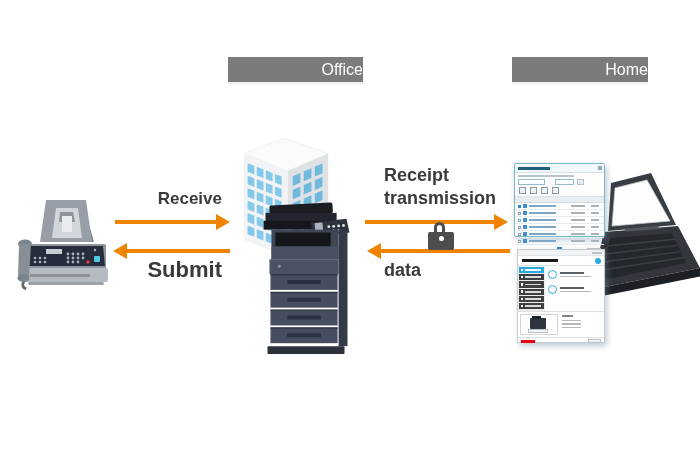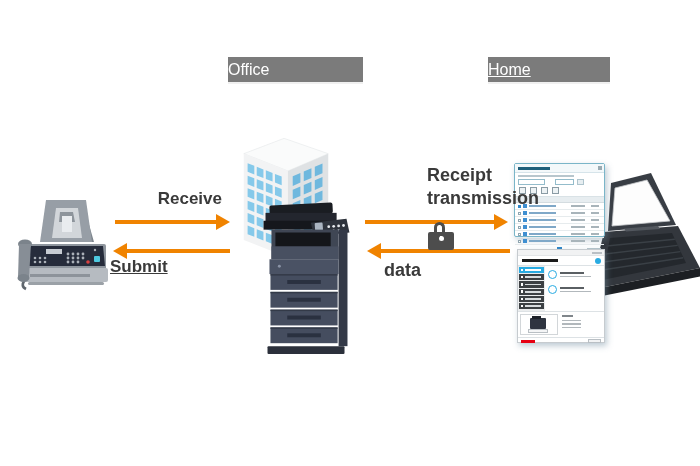--- a/index.html
+++ b/index.html
@@ -1,35 +1,35 @@
 <!DOCTYPE html>
 <html style="--arrow: #F08300; --labeltx: #3A3A3A; --locbg: #7B7B7B; --loctx: #FFFFFF; --lock: #4D4D4D; --accent: #29ABE2; --brand: #E60012;"><head>
 <meta charset="utf-8">
 <style>
   html,body{margin:0;padding:0;background:#fff;}
   .stage{position:relative;width:700px;height:466px;background:#ffffff;overflow:hidden;
          font-family:"Liberation Sans",sans-serif;}
 
   
   .loc-bar{position:absolute;top:57px;height:25px;background:var(--locbg,#7B7B7B);
-           color:var(--loctx,#fff);font-size:16px;line-height:25px;text-align:left;
+           color:var(--loctx,#fff);font-size:16px;line-height:25px;text-align:right;
            box-shadow:0 2px 0 rgba(0,0,0,.06);}
   .loc-office{left:228px;width:135px;}
-  .loc-home{left:488px;width:122px;text-decoration:underline;}
+  .loc-home{left:512px;width:136px;}
 
   
   .shaft{position:absolute;height:3.5px;background:var(--arrow,#F08300);}
   .head{position:absolute;width:0;height:0;border-top:8px solid transparent;border-bottom:8px solid transparent;}
   .head-right{border-left:14px solid var(--arrow,#F08300);}
   .head-left{border-right:14px solid var(--arrow,#F08300);}
 
   .flow-label{position:absolute;color:var(--labeltx,#3A3A3A);font-weight:bold;z-index:6;}
   .lbl-receive{left:110px;top:189px;width:112px;text-align:right;font-size:17px;}
-  .lbl-submit{left:110px;top:257px;width:112px;text-align:left;font-size:17px;text-decoration:underline;}
-  .lbl-receipt{left:384px;top:164px;font-size:18px;line-height:23px;margin-left:43px;}
+  .lbl-submit{left:110px;top:257px;width:112px;text-align:right;font-size:22px;}
+  .lbl-receipt{left:384px;top:164px;font-size:18px;line-height:23px;}
   .lbl-datatx{left:384px;top:259px;font-size:18px;line-height:23px;}
 
   
   .lock{position:absolute;left:427px;top:222px;width:28px;height:30px;z-index:7;}
   .lock-shackle{position:absolute;left:6.5px;top:0;width:11px;height:14px;
                 border:3.5px solid var(--lock,#4D4D4D);border-bottom:none;border-radius:7px 7px 0 0;box-sizing:border-box;}
   .lock-body{position:absolute;left:1px;top:10px;width:26px;height:18px;background:var(--lock,#4D4D4D);border-radius:2px;}
   .keyhole{width:5px;height:5px;border-radius:50%;background:#fff;margin:4px auto 0;}
   .keyhole::after{content:"";display:block;width:2px;height:4px;background:#fff;margin:0 auto;}
 

